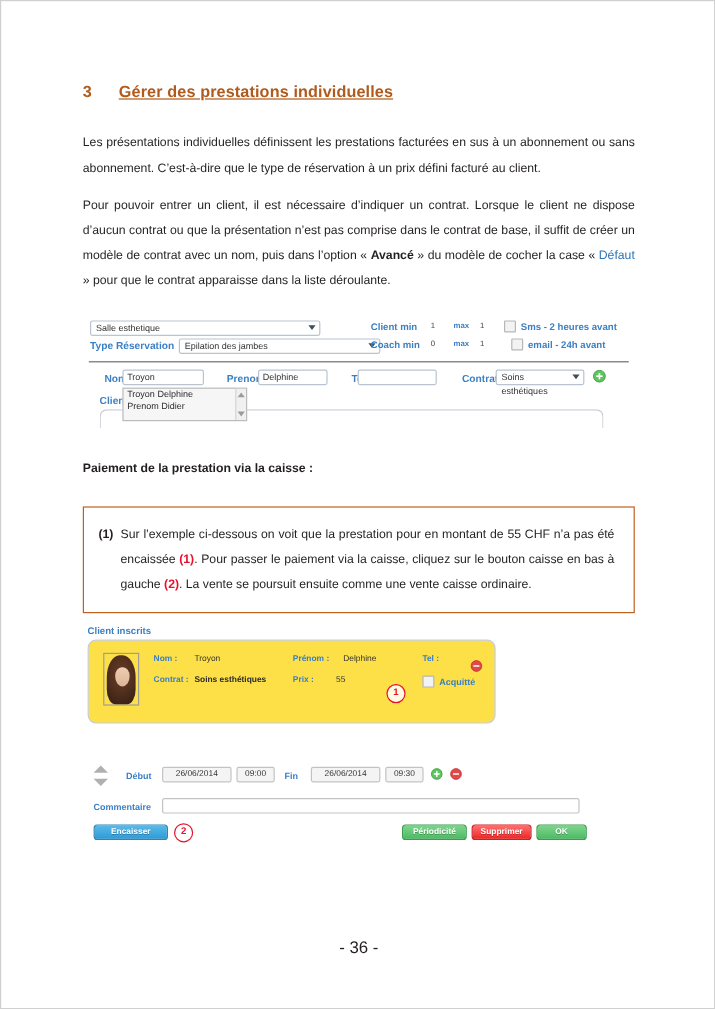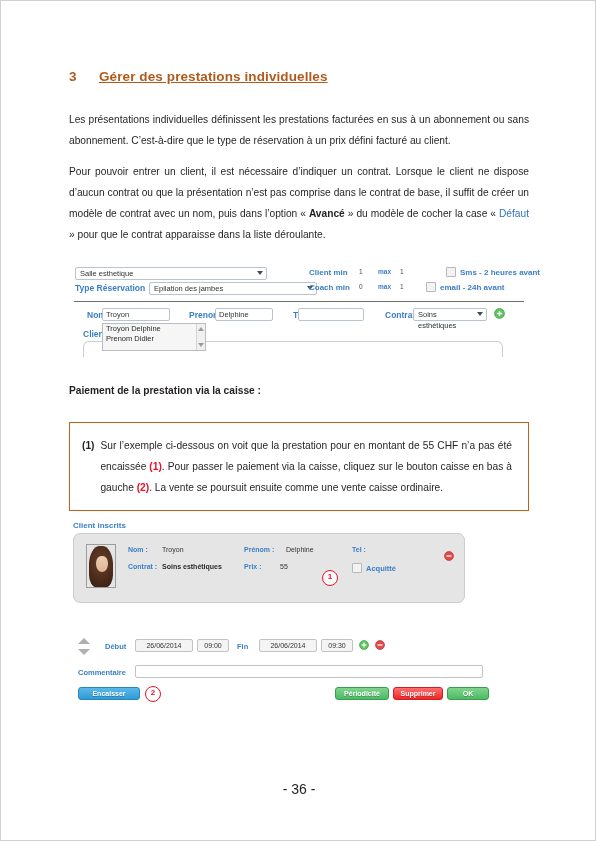--- a/index.html
+++ b/index.html
@@ -135,21 +135,21 @@
   .chk-row {
     position: absolute;
     display: flex;
     align-items: center;
     gap: 4px;
     font-size: 8px;
     font-weight: bold;
     color: #3a7fc4;
     white-space: nowrap;
   }
-  .chk-sms   { left: 377px; top: 0px; }
+  .chk-sms   { left: 351px; top: 0px; }
   .chk-email { left: 357px; top: 15px; }
   .cbox {
     width: 8px; height: 8px;
     border: 1px solid #b7b7b7;
     background: #f3f3f3;
     border-radius: 1px;
     display: inline-block;
     flex: 0 0 8px;
   }
 
@@ -298,25 +298,25 @@
     width: 420px;
   }
   .card-title {
     font-size: 8px;
     font-weight: bold;
     color: #3a7fc4;
     margin-bottom: 3px;
   }
   .card-box {
     position: relative;
-    width: 392px;
+    width: 340px;
     height: 70px;
     border: 1px solid #c7ced6;
     border-radius: 7px;
-    background: #e5e5e5;
+    background: #fde047;
     box-sizing: border-box;
   }
   .photo {
     position: absolute;
     left: 12px; top: 10px;
     width: 30px; height: 44px;
     background:
       radial-gradient(ellipse 10px 13px at 50% 46%, #e8c3a8 0%, #e0b69a 55%, rgba(224,182,154,0) 58%),
       radial-gradient(ellipse 16px 21px at 50% 50%, #5a3524 0%, #archaic 0%, #4a2a1c 60%, #3d2218 100%),
       linear-gradient(#b8b2ac, #a9a39d);

